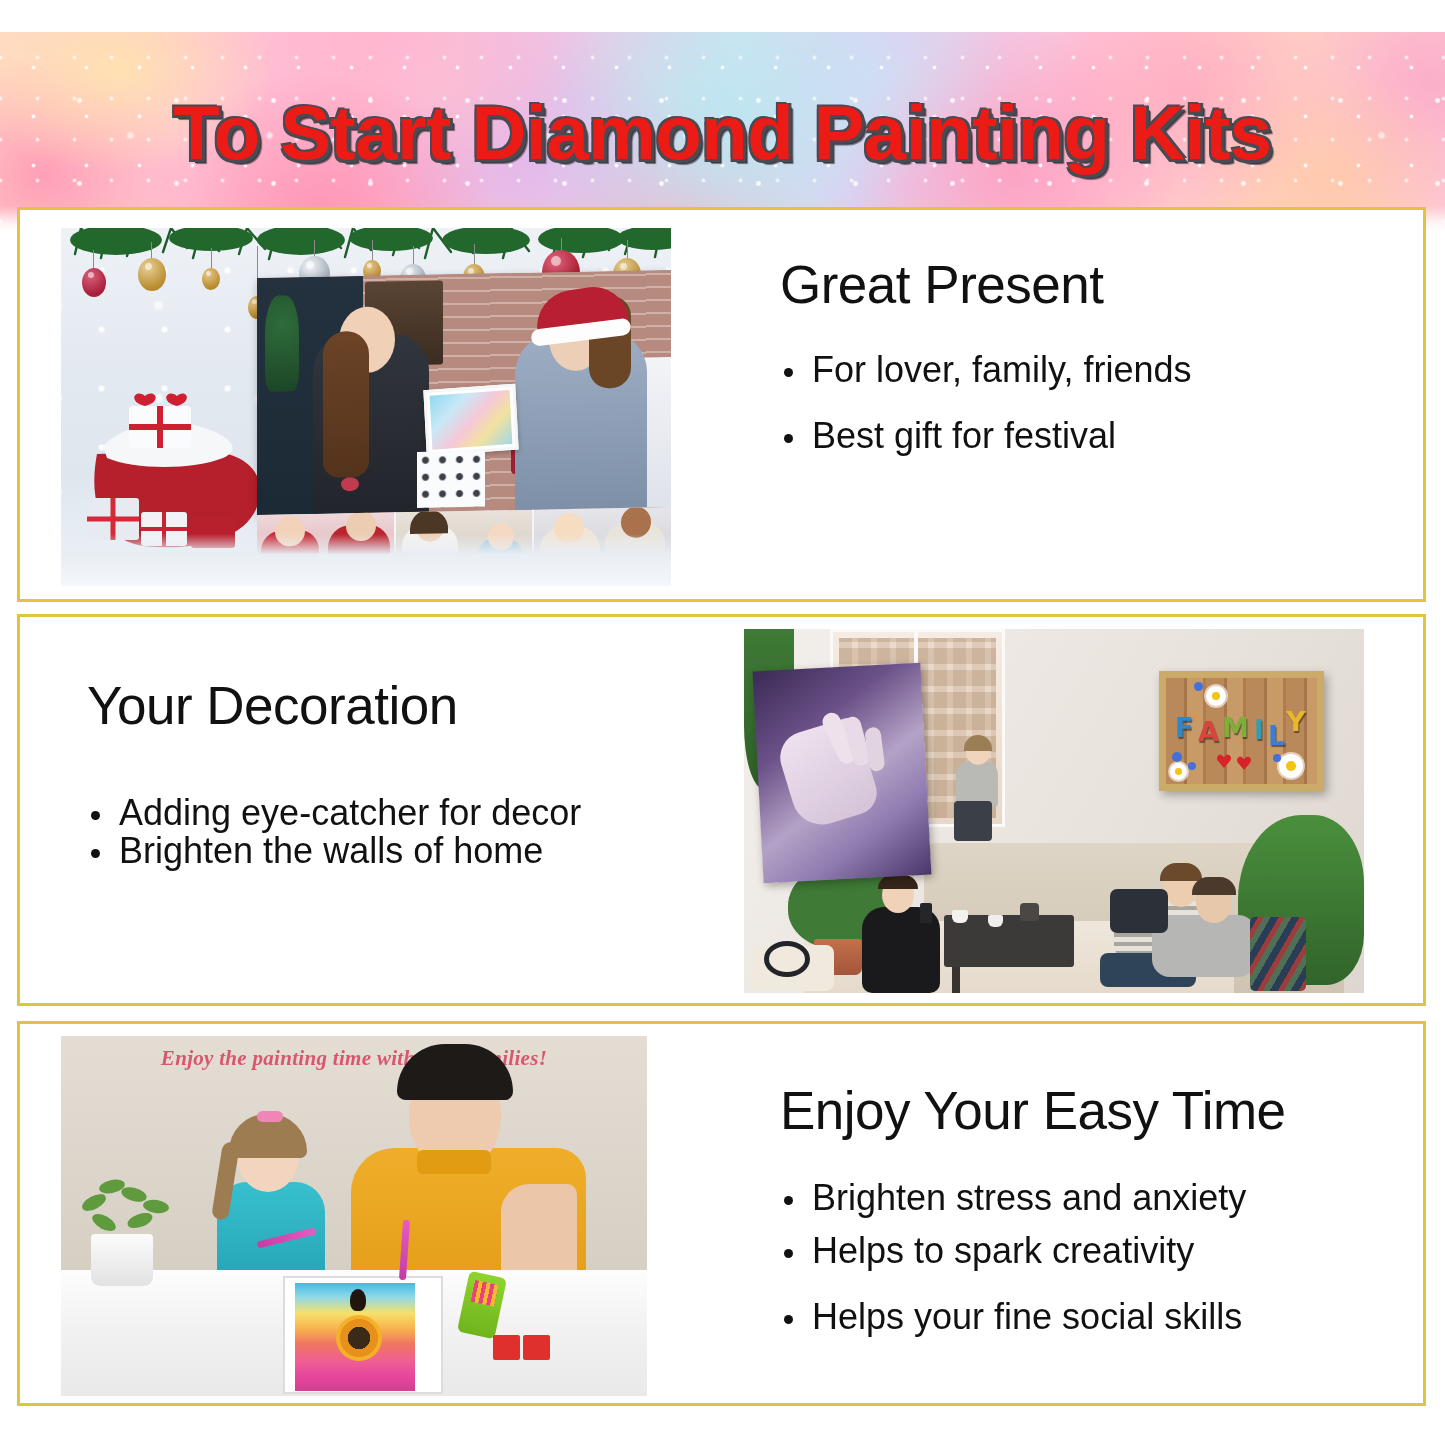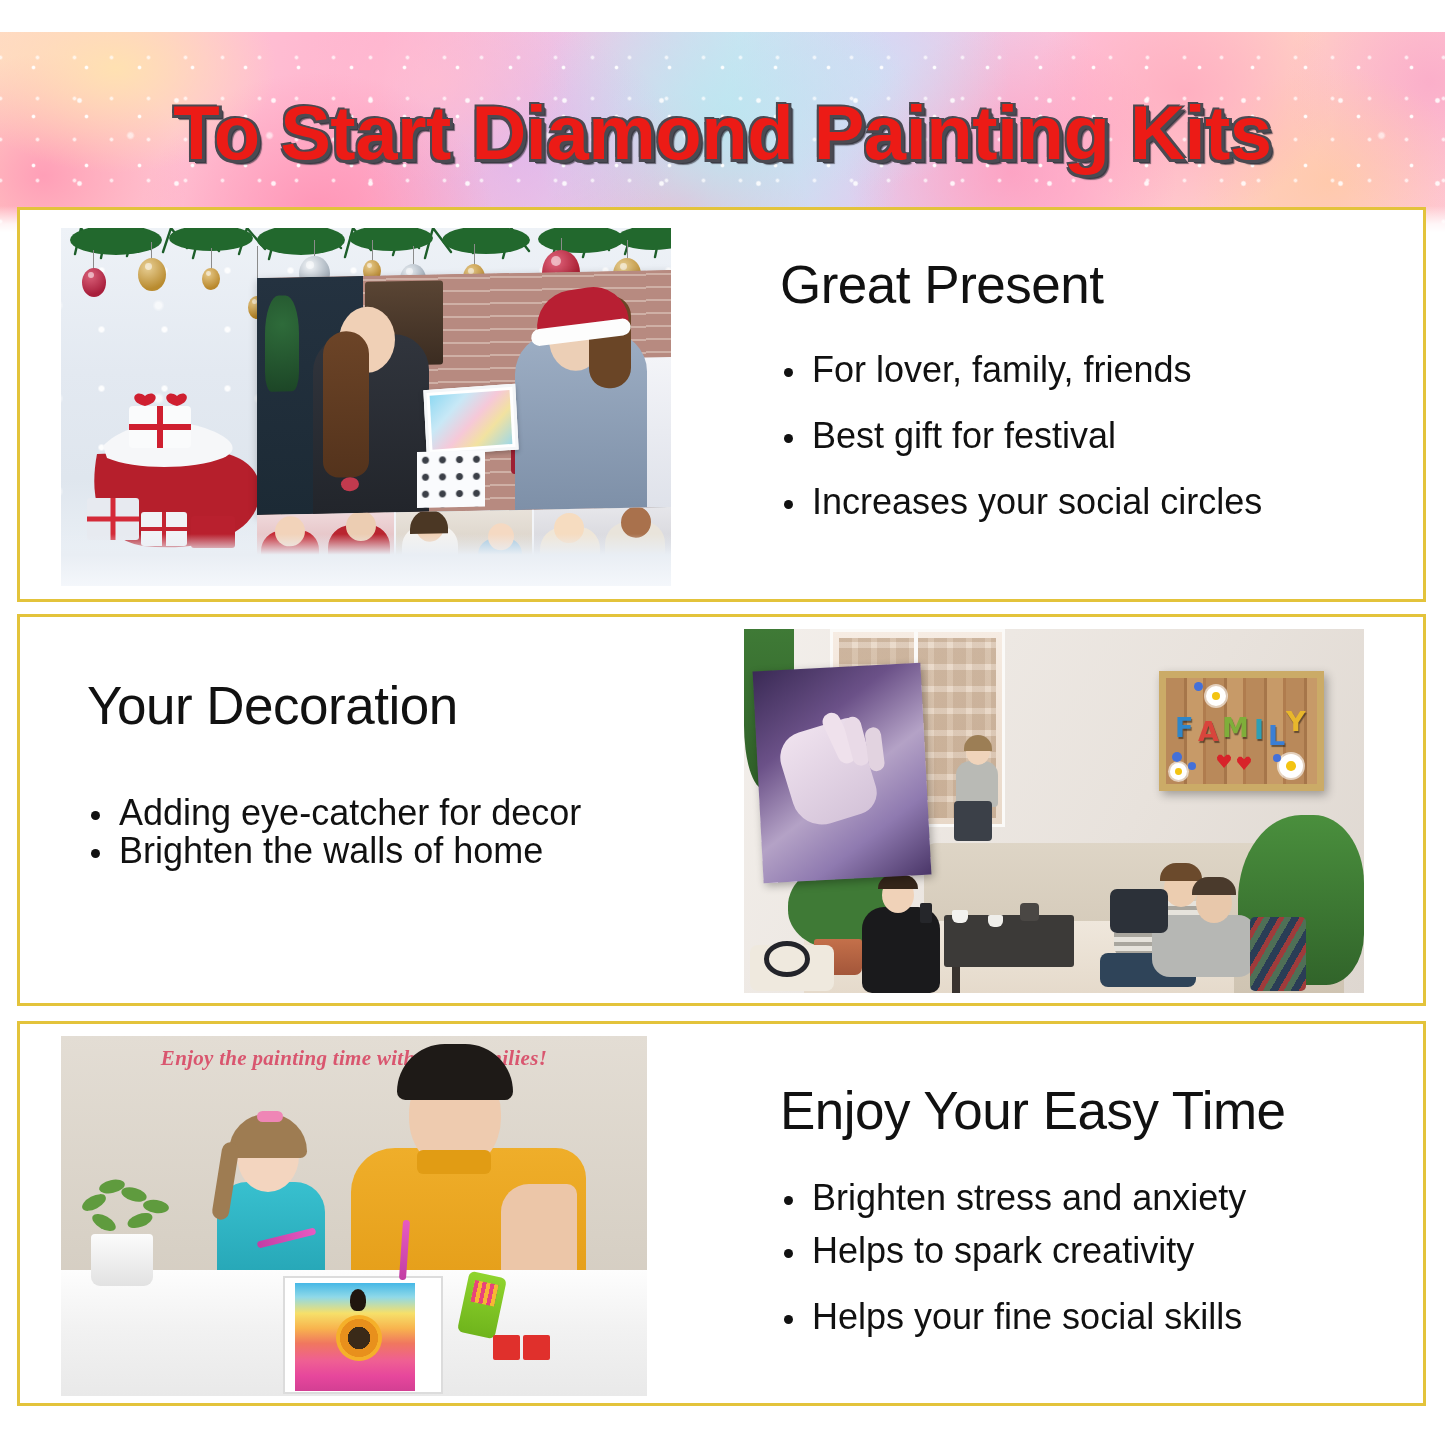--- a/index.html
+++ b/index.html
@@ -337,21 +337,20 @@
       </div>
 
       <div class="snowpile"></div>
     </div>
 
     <div class="txtcol" style="left:760px;top:48px;width:620px;">
       <div class="feat-title">Great Present</div>
       <ul class="bullets" style="margin-top:40px;">
         <li><span class="bdot"></span><span>For lover, family, friends</span></li>
         <li style="margin-top:28px;"><span class="bdot"></span><span>Best gift for festival</span></li>
-        <li style="margin-top:28px;"><span class="bdot"></span><span>Increases your social circles</span></li>
       </ul>
     </div>
 
   </div>
 </div>
 
 <div class="panel" id="panel2">
   <div class="panel-inner">
 
     <div class="txtcol" style="left:67px;top:62px;width:640px;">

